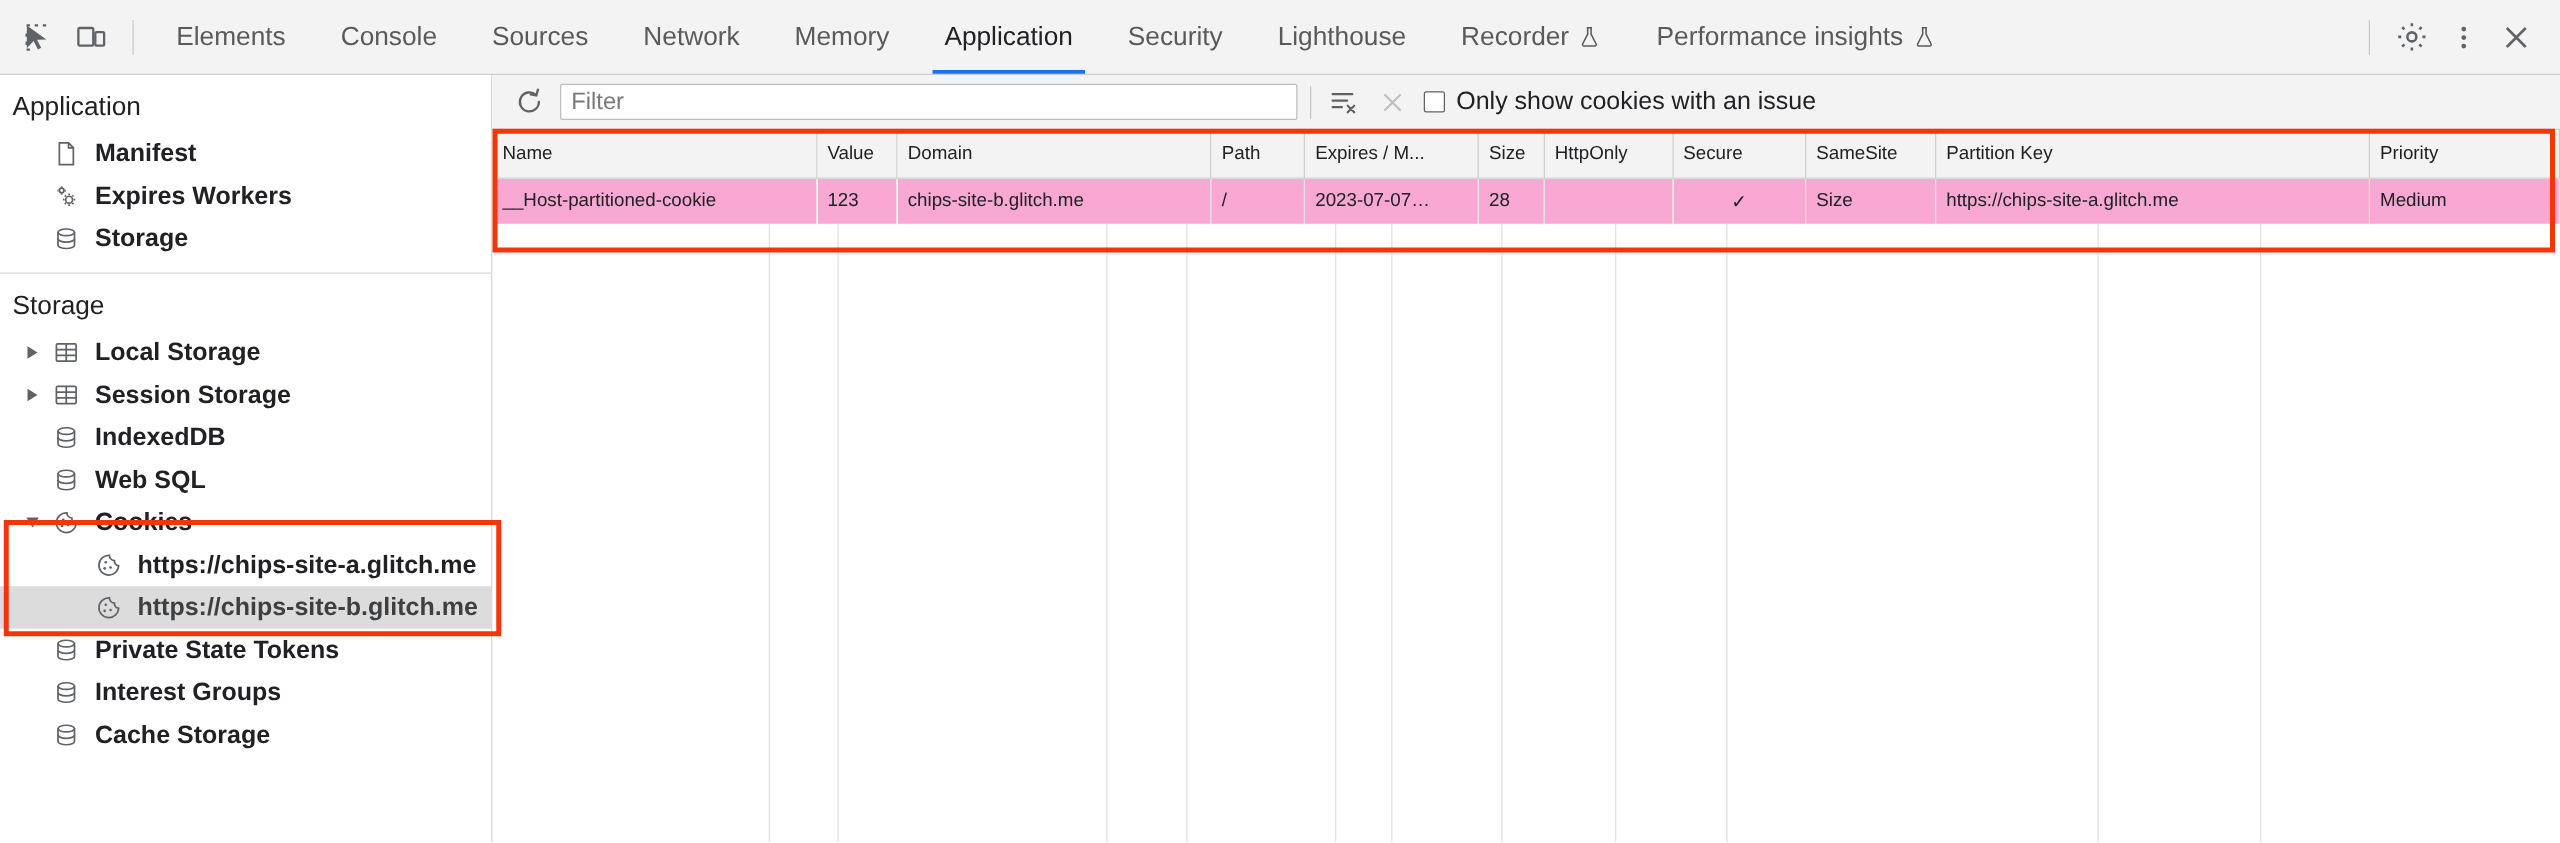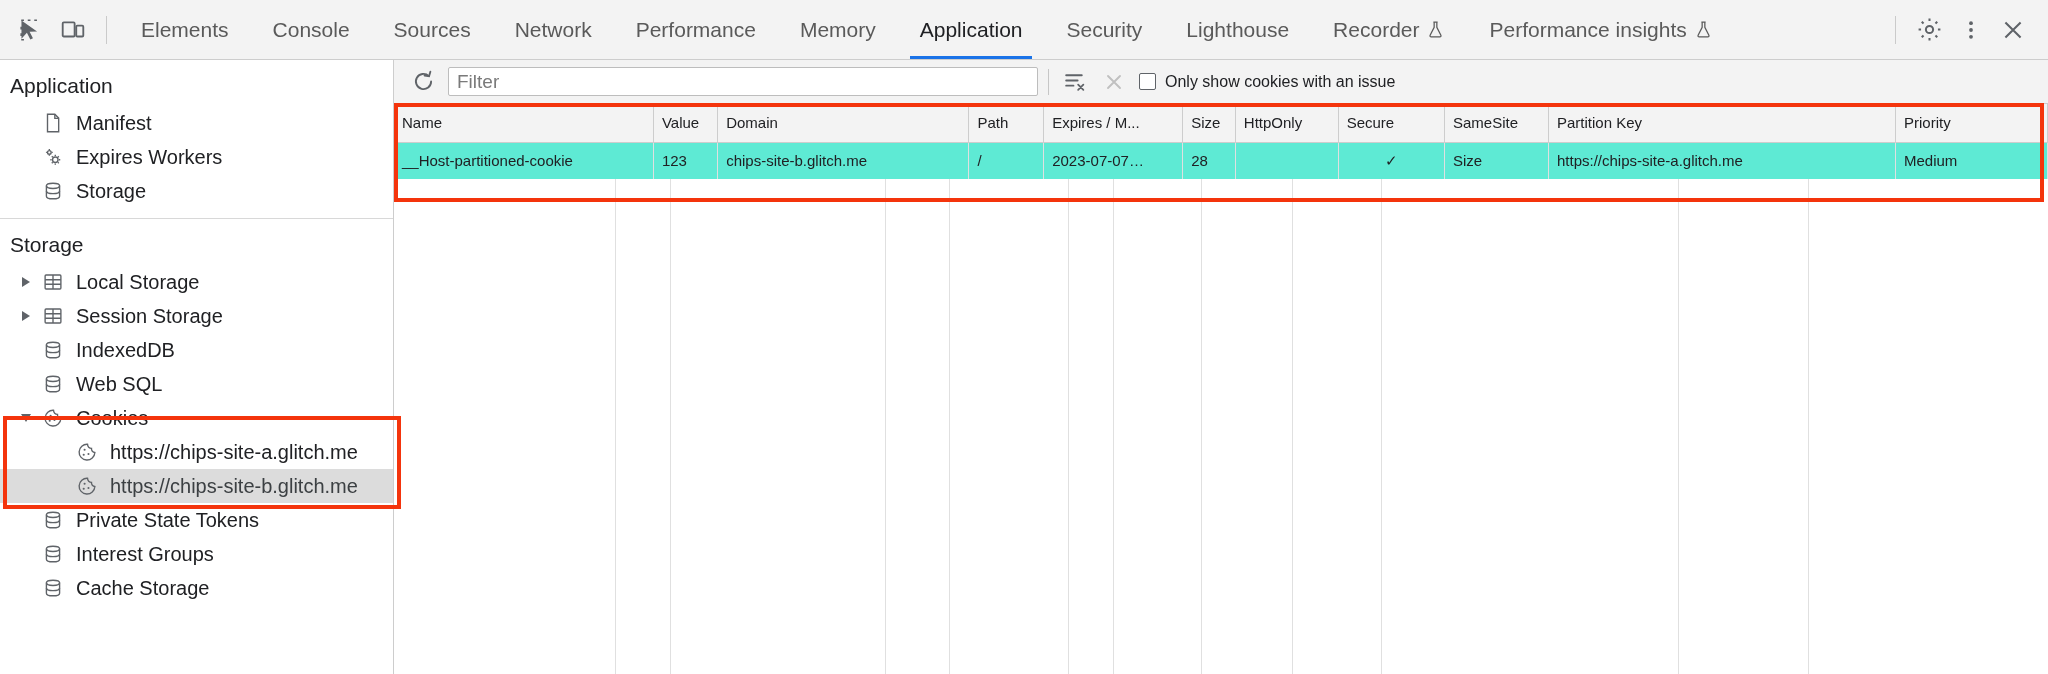--- a/index.html
+++ b/index.html
@@ -104,21 +104,21 @@
     border-left: 5.5px solid transparent;
     border-right: 5.5px solid transparent;
     border-top: 8px solid #5f6368;
     border-bottom: 0;
   }
   .tree-ico {
     width: 30px; flex: 0 0 30px;
     display: flex; align-items: center; justify-content: center;
     color: #5f6368;
   }
-  .tree-label { padding-left: 8px; }
+  .tree-label { padding-left: 8px; font-weight: bold; }
 
   
   #main {
     flex: 1 1 auto;
     background: #ffffff;
     display: flex; flex-direction: column;
     min-width: 0;
     position: relative;
   }
   #filter-bar {
@@ -143,21 +143,21 @@
     border-radius: 2px;
     font-size: 19px;
     color: #202124;
     padding: 0 8px;
     font-family: "Liberation Sans", sans-serif;
   }
   #filter-input::placeholder { color: #7a7a7a; }
   .fb-sep { width: 1px; height: 26px; background: #c6c6c6; flex: 0 0 auto; }
   #issue-toggle {
     display: flex; align-items: center; gap: 9px;
-    font-size: 16px; color: #202124; white-space: nowrap;
+    font-size: 20px; color: #202124; white-space: nowrap;
   }
   .chk {
     width: 17px; height: 17px;
     border: 1.5px solid #5f6368;
     border-radius: 2px;
     background: #fff;
     flex: 0 0 auto;
   }
 
   
@@ -181,21 +181,21 @@
     overflow: hidden;
     text-overflow: ellipsis;
   }
   table.cookies tbody td {
     height: 37px;
     padding: 0 8px;
     border-right: 1px solid #e0e0e0;
     white-space: nowrap;
     overflow: hidden;
     text-overflow: ellipsis;
-    background: #5eead4;
+    background: #f9a8d4;
   }
   td.center { text-align: center; }
   
   #grid-filler {
     position: absolute;
     left: 0; right: 0; top: 75px; bottom: 0;
     display: flex;
     pointer-events: none;
   }
   #grid-filler div { border-right: 1px solid #e0e0e0; height: 100%; }
@@ -236,23 +236,20 @@
         <span>Elements</span>
       </div>
       <div class="tab">
         <span>Console</span>
       </div>
       <div class="tab">
         <span>Sources</span>
       </div>
       <div class="tab">
         <span>Network</span>
-      </div>
-      <div class="tab">
-        <span>Performance</span>
       </div>
       <div class="tab">
         <span>Memory</span>
       </div>
       <div class="tab active">
         <span>Application</span>
       </div>
       <div class="tab">
         <span>Security</span>
       </div>

